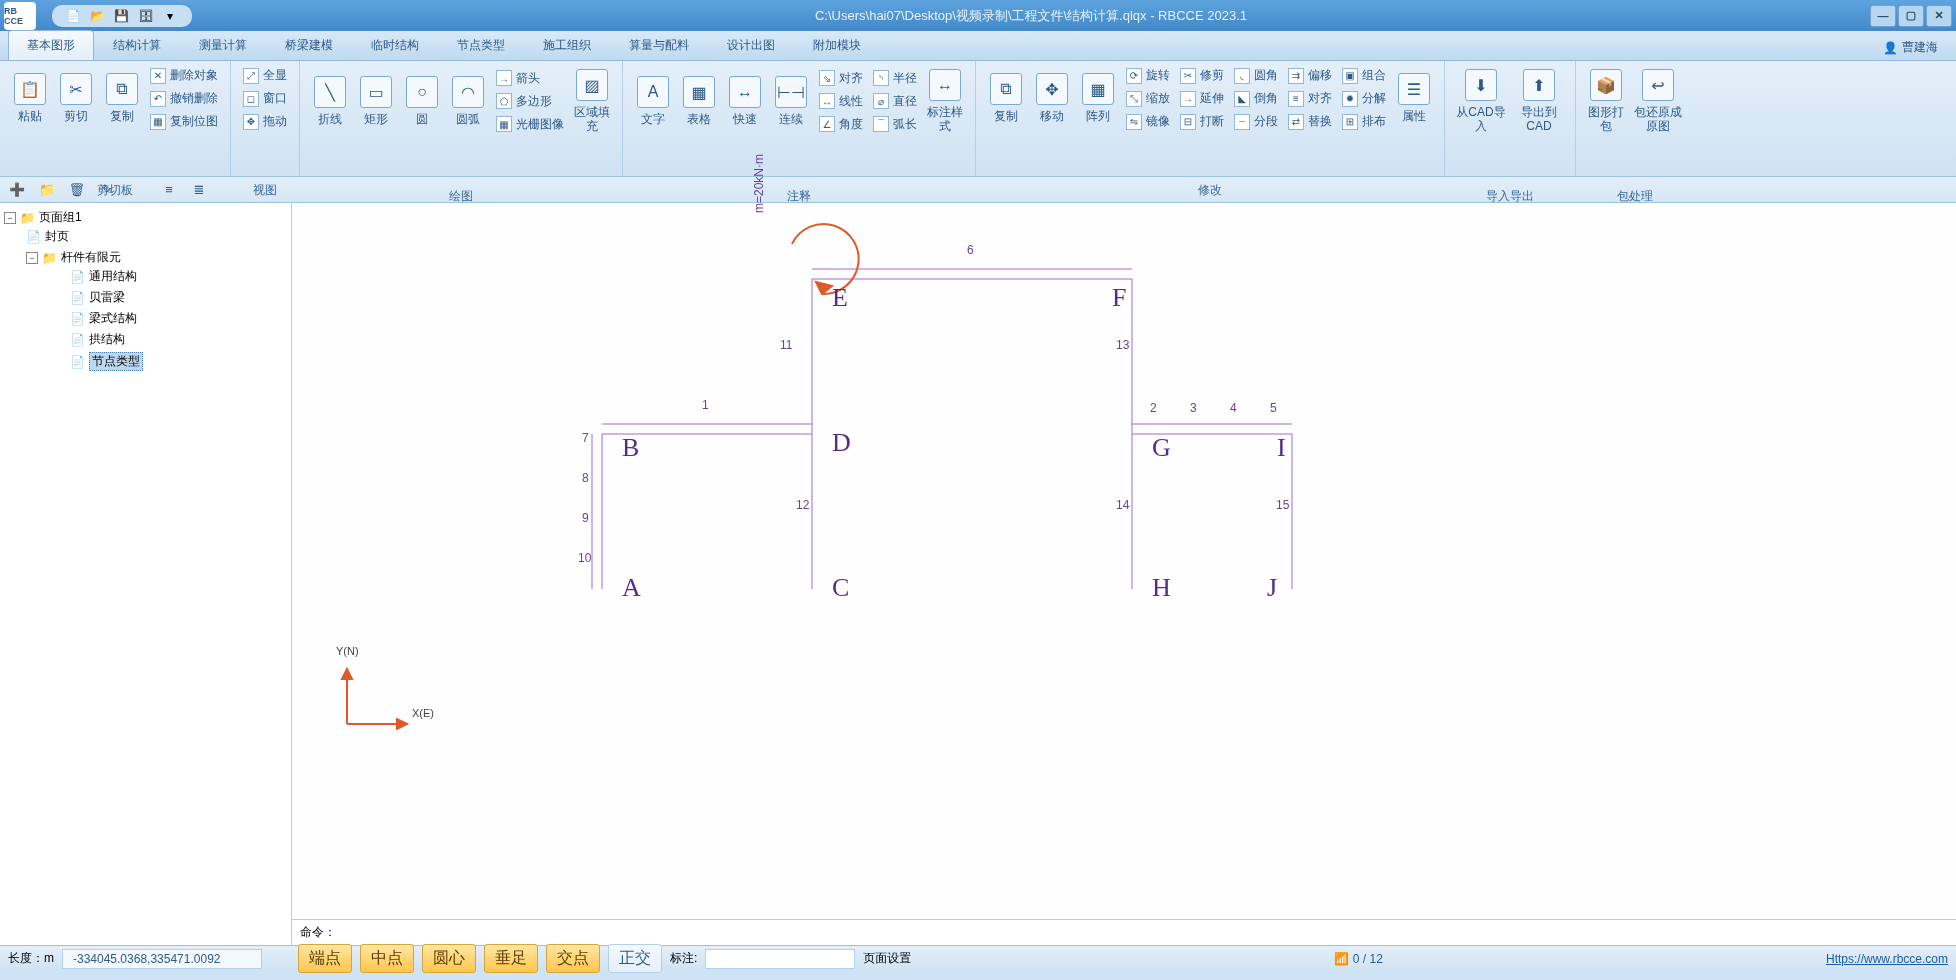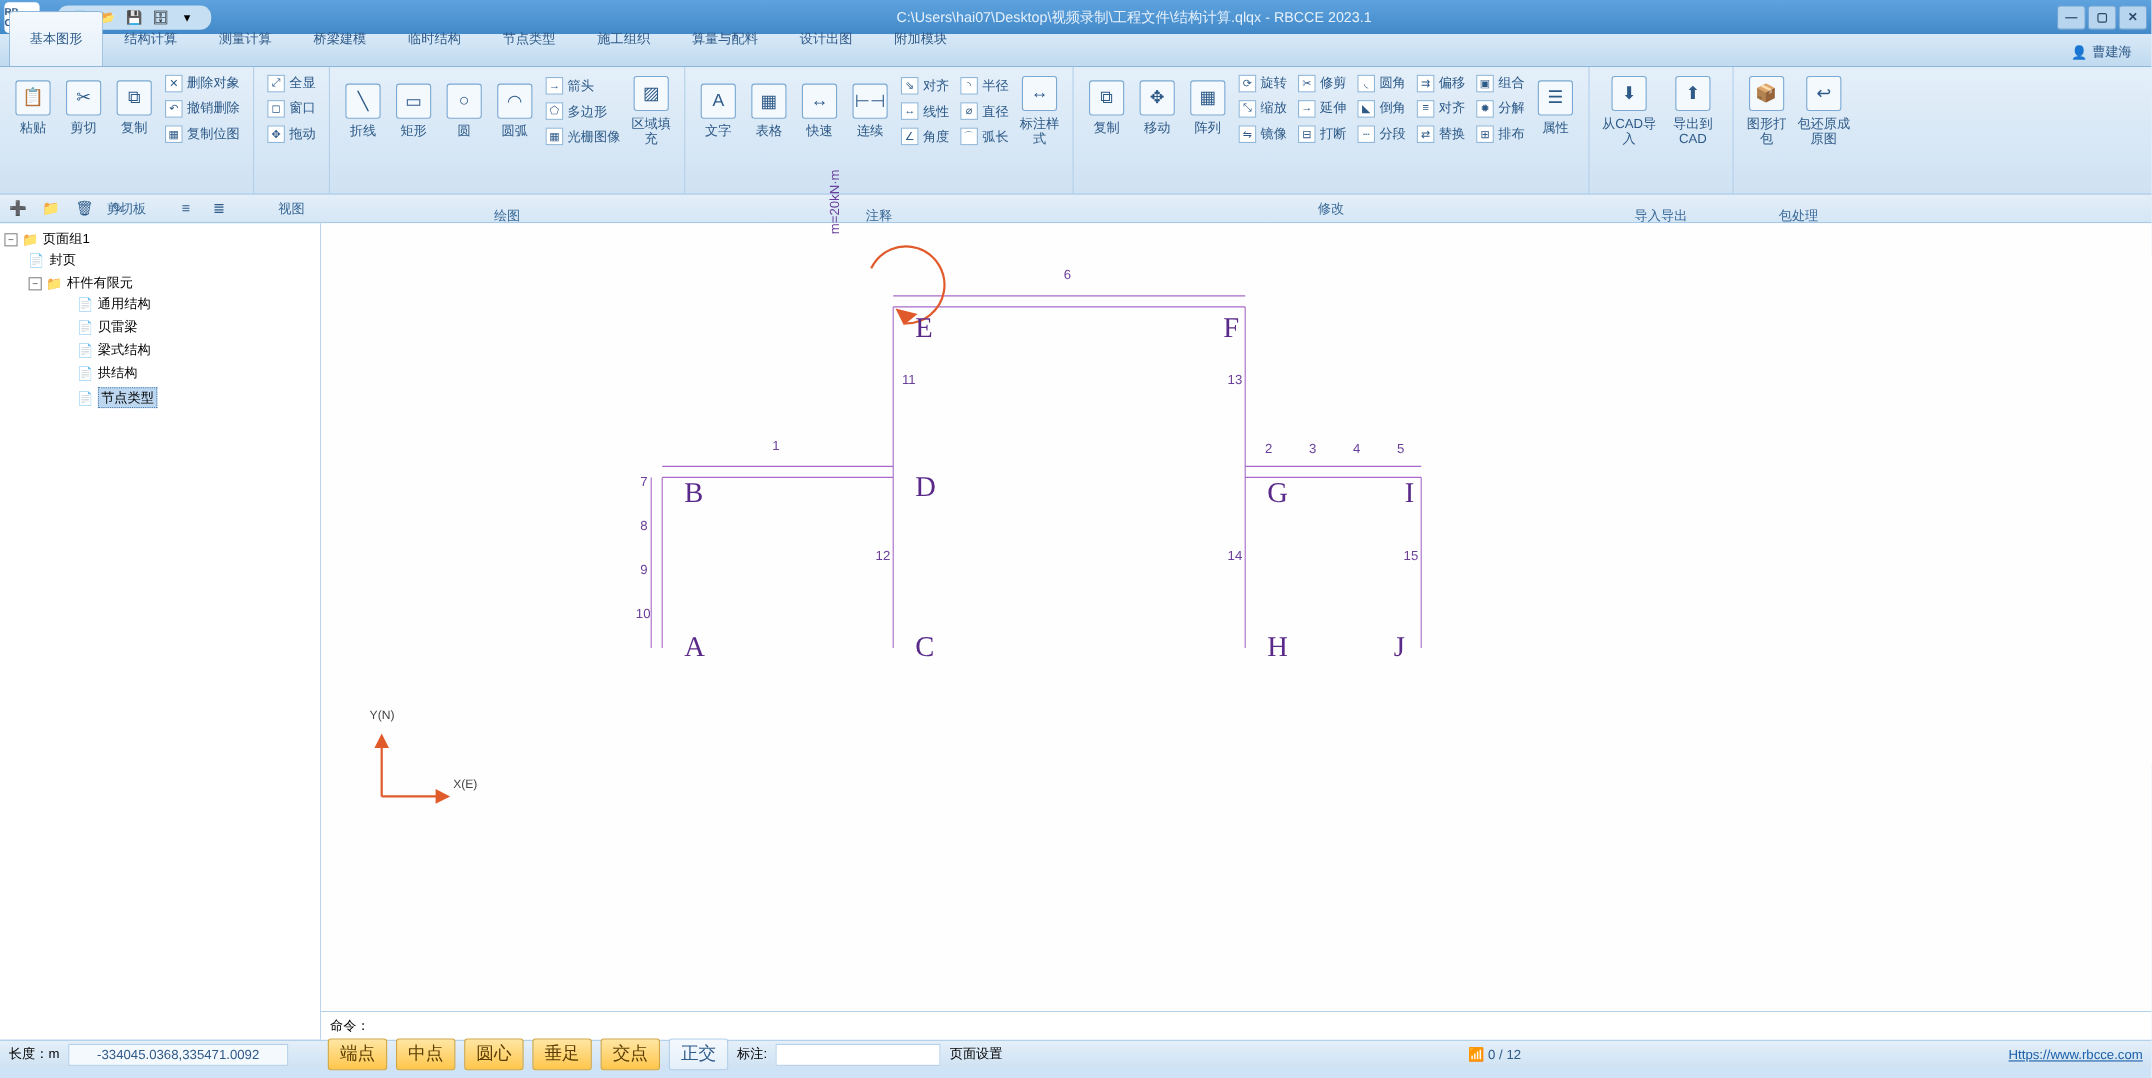--- a/index.html
+++ b/index.html
@@ -9,21 +9,21 @@
 .titlebar { height: 31px; background: linear-gradient(#5ea3de, #4289c9); display: flex; align-items: center; padding: 4px 4px; }
 .app-logo { width: 32px; height: 28px; background: #fff; border-radius: 4px; display: flex; align-items: center; justify-content: center; font-size: 9px; font-weight: bold; color: #2e5a88; margin-right: 10px; }
 .qat { display: flex; gap: 8px; background: #c6dff3; border-radius: 10px; padding: 3px 14px; margin-left: 6px; }
 .qat span { width: 16px; height: 16px; display: inline-flex; align-items: center; justify-content: center; font-size: 12px; cursor: pointer; }
 .title-path { flex: 1; text-align: center; color: #e5f0fb; font-size: 13px; }
 .win-btns { display: flex; gap: 2px; margin-left: auto; }
 .win-btn { width: 26px; height: 22px; background: #b8d5ef; border: 1px solid #6fa4d4; border-radius: 3px; display: flex; align-items: center; justify-content: center; cursor: pointer; font-size: 11px; color: #2a4a6a; font-weight: bold; }
 
 
 .tabs { height: 30px; background: linear-gradient(#d8e9f8,#c0daef); display: flex; align-items: flex-end; padding: 0 8px; border-bottom: 1px solid #8fb7d9; }
-.tab { padding: 16px 18px; color: #2e5a88; cursor: pointer; border: 1px solid transparent; border-bottom: none; }
+.tab { padding: 6px 18px; color: #2e5a88; cursor: pointer; border: 1px solid transparent; border-bottom: none; }
 .tab.active { background: linear-gradient(#f4f9fe,#e4eff9); border-color: #8fb7d9; border-radius: 4px 4px 0 0; }
 .user-tag { margin-left: auto; padding: 4px 10px; color: #2e5a88; display: flex; align-items: center; gap: 4px; }
 
 
 .ribbon { background: linear-gradient(#e4eff9,#cfe2f3); border-bottom: 1px solid #9ec2e2; display: flex; height: 116px; }
 .group { border-right: 1px solid #b4d0e9; padding: 4px 8px 2px; display: flex; flex-direction: column; }
 .group-body { flex: 1; display: flex; align-items: center; gap: 2px; }
 .group-title { text-align: center; color: #3a6a97; font-size: 12px; padding: 2px 0; margin-top: 48px; }
 .btn-lg { width: 44px; display: flex; flex-direction: column; align-items: center; justify-content: flex-start; padding: 4px 2px; cursor: pointer; gap: 4px; }
 .btn-lg .ico { width: 32px; height: 32px; border: 1px solid #7ba9d2; border-radius: 3px; background: #f4f9fe; display: flex; align-items: center; justify-content: center; font-size: 16px; color: #2e5a88; }
@@ -466,39 +466,39 @@
       <div class="dim" style="left:410px;top:195px">1</div>
       <div class="dim" style="left:858px;top:198px">2</div>
       <div class="dim" style="left:898px;top:198px">3</div>
       <div class="dim" style="left:938px;top:198px">4</div>
       <div class="dim" style="left:978px;top:198px">5</div>
       <div class="dim" style="left:675px;top:40px">6</div>
       <div class="dim" style="left:290px;top:228px">7</div>
       <div class="dim" style="left:290px;top:268px">8</div>
       <div class="dim" style="left:290px;top:308px">9</div>
       <div class="dim" style="left:286px;top:348px">10</div>
-      <div class="dim" style="left:528px;top:135px">11</div>
+      <div class="dim" style="left:488px;top:135px">11</div>
       <div class="dim" style="left:504px;top:295px">12</div>
       <div class="dim" style="left:824px;top:135px">13</div>
       <div class="dim" style="left:824px;top:295px">14</div>
       <div class="dim" style="left:984px;top:295px">15</div>
       <div class="dim" style="left:460px;top:10px;transform:rotate(-90deg);transform-origin:left top">m=20kN·m</div>
       <div class="axis-lbl" style="left:44px;top:442px">Y(N)</div>
       <div class="axis-lbl" style="left:120px;top:504px">X(E)</div>
     </div>
     <div class="cmd-in">
       <span>命令：</span>
       <input type="text" style="">
     </div>
   </div>
 </div>
 
 <div class="status">
   <span>长度：m</span>
-  <span class="cell" style="width:200px;text-align:center">-334045.0368,335471.0092</span>
+  <span class="cell" style="width:200px;text-align:left">-334045.0368,335471.0092</span>
   <span class="sep"></span>
   <span class="snap-btn">端点</span>
   <span class="snap-btn">中点</span>
   <span class="snap-btn">圆心</span>
   <span class="snap-btn">垂足</span>
   <span class="snap-btn">交点</span>
   <span class="snap-btn off">正交</span>
   <span>标注:</span>
   <input type="text" style="">
   <span>页面设置</span>

